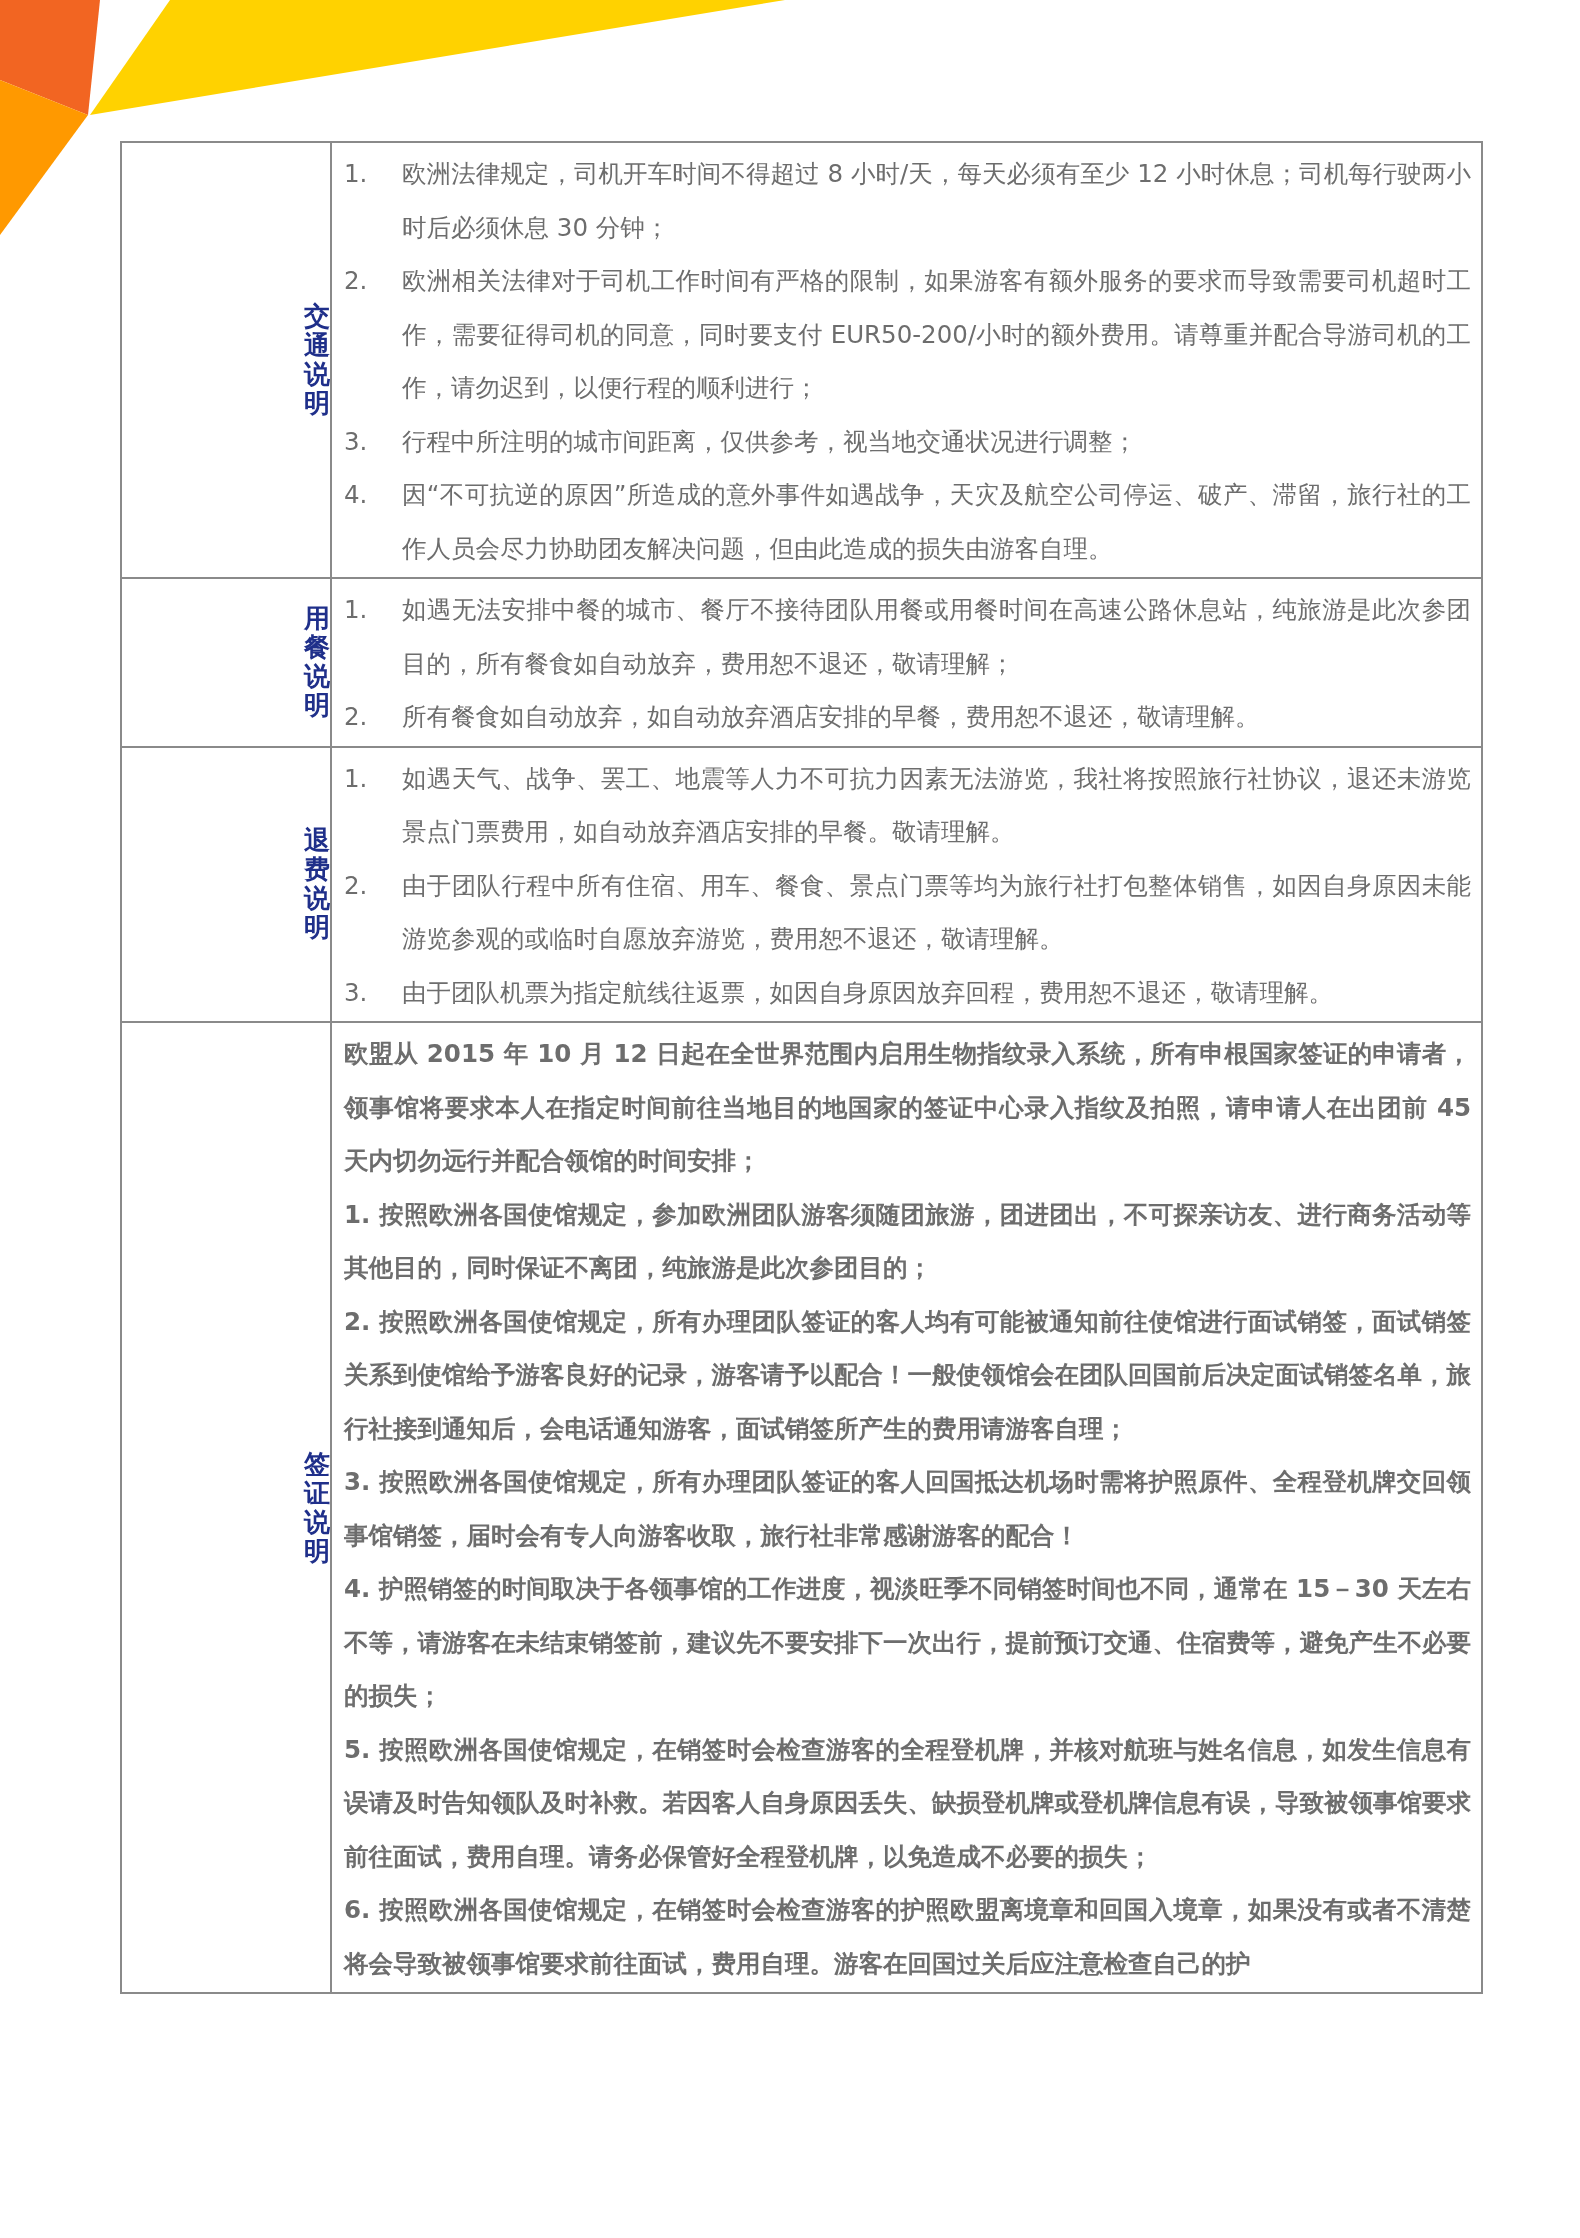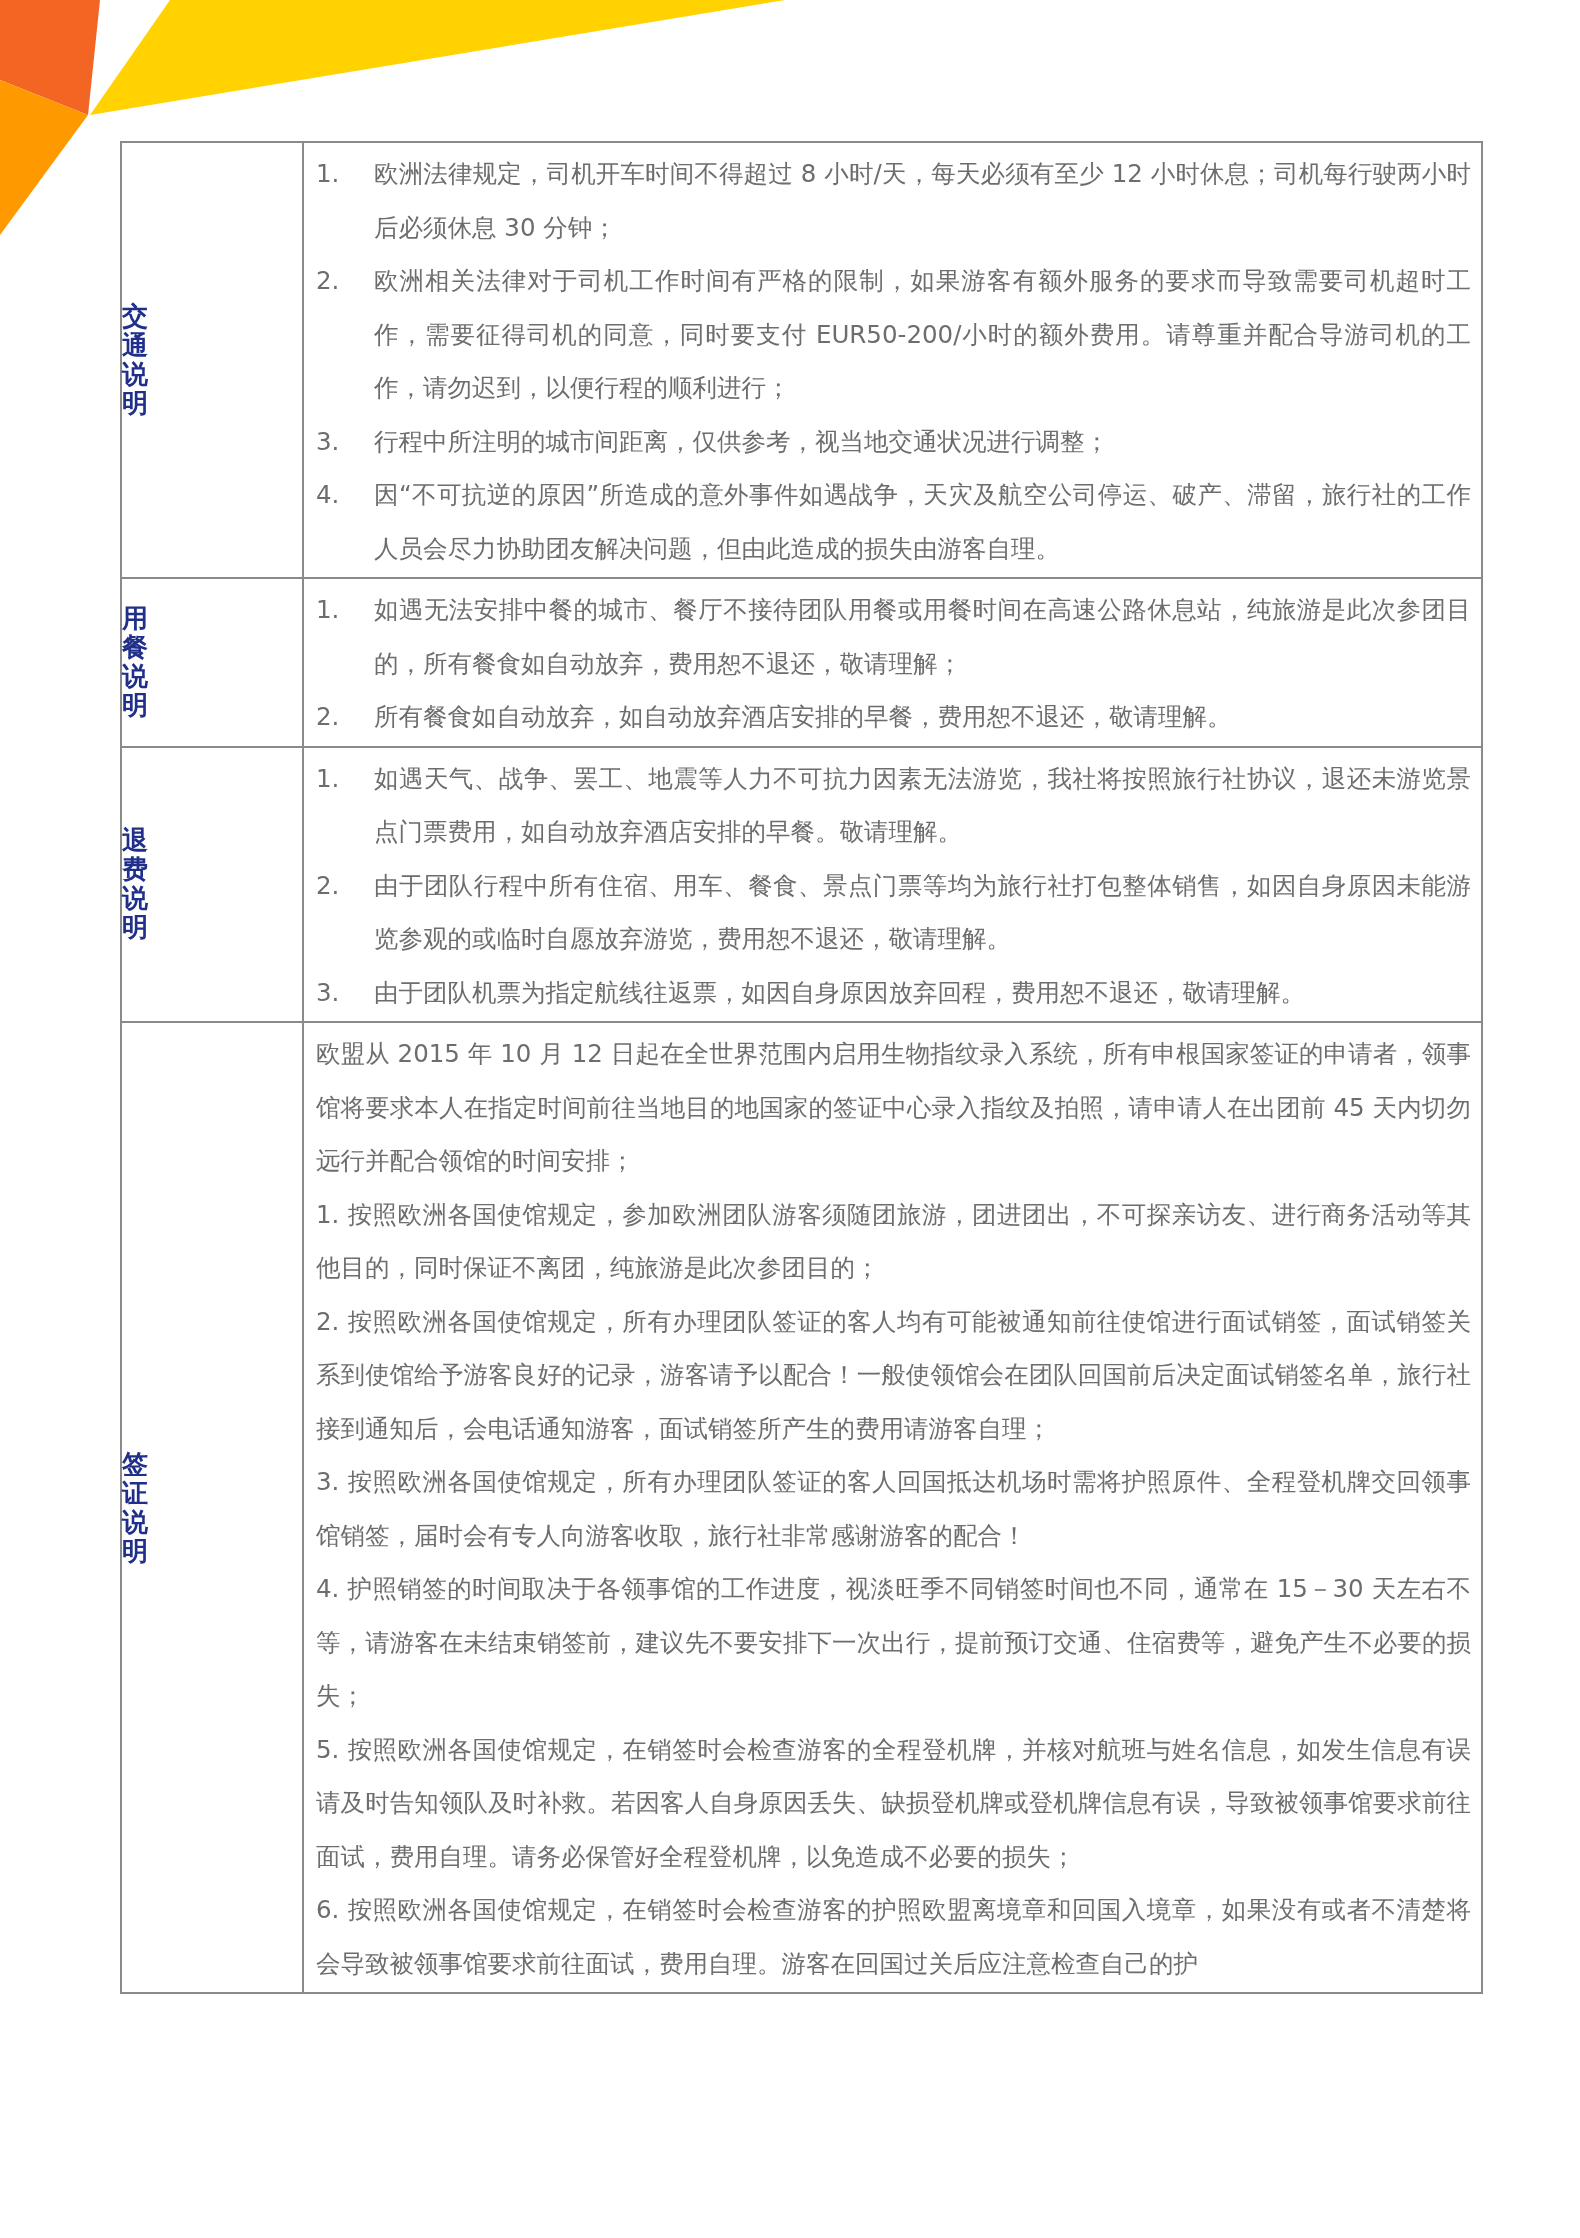--- a/index.html
+++ b/index.html
@@ -6,30 +6,30 @@
     body {
       width: 1580px; height: 2238px; position: relative; overflow: hidden;
       font-family: "DejaVu Sans", "Liberation Sans", sans-serif;
     }
     .deco { position: absolute; left: 0; top: 0; width: 900px; height: 260px; pointer-events: none; }
     .notes-table {
       position: absolute; left: 120px; top: 141px; width: 1363px;
       border-collapse: collapse; table-layout: fixed;
     }
     .notes-table td { border: 2px solid #8a8a8a; vertical-align: top; padding: 0; }
-    .notes-table td.label-cell { width: 180px; vertical-align: middle; text-align: left; }
+    .notes-table td.label-cell { width: 180px; vertical-align: middle; text-align: right; padding-left: 28px; }
     .label-text {
       display: inline-block; color: #1f2f8a; font-weight: bold; font-size: 26px;
       line-height: 29px; width: 28px; word-break: break-all; letter-spacing: 0;
     }
     .content-cell { padding: 4px 10px 2px 12px !important; color: #6d6d6d; font-size: 24.5px; line-height: 53.5px; }
     .item { display: flex; }
     .item .num { width: 58px; flex: none; }
     .item .txt { flex: 1; text-align: justify; }
-    .para { text-align: justify; }
+    .para { text-align: justify; font-weight: bold; }
     .row-1 td { height: 420px; }
     .row-2 td { height: 160px; }
     .row-3 td { height: 160px; margin-left: 8px; }
     .row-4 td { height: 265px; }
     .row-5 td { height: 957px; }
   </style>
 </head>
 <body>
 
 <svg class="deco" viewBox="0 0 900 260" xmlns="http://www.w3.org/2000/svg">

